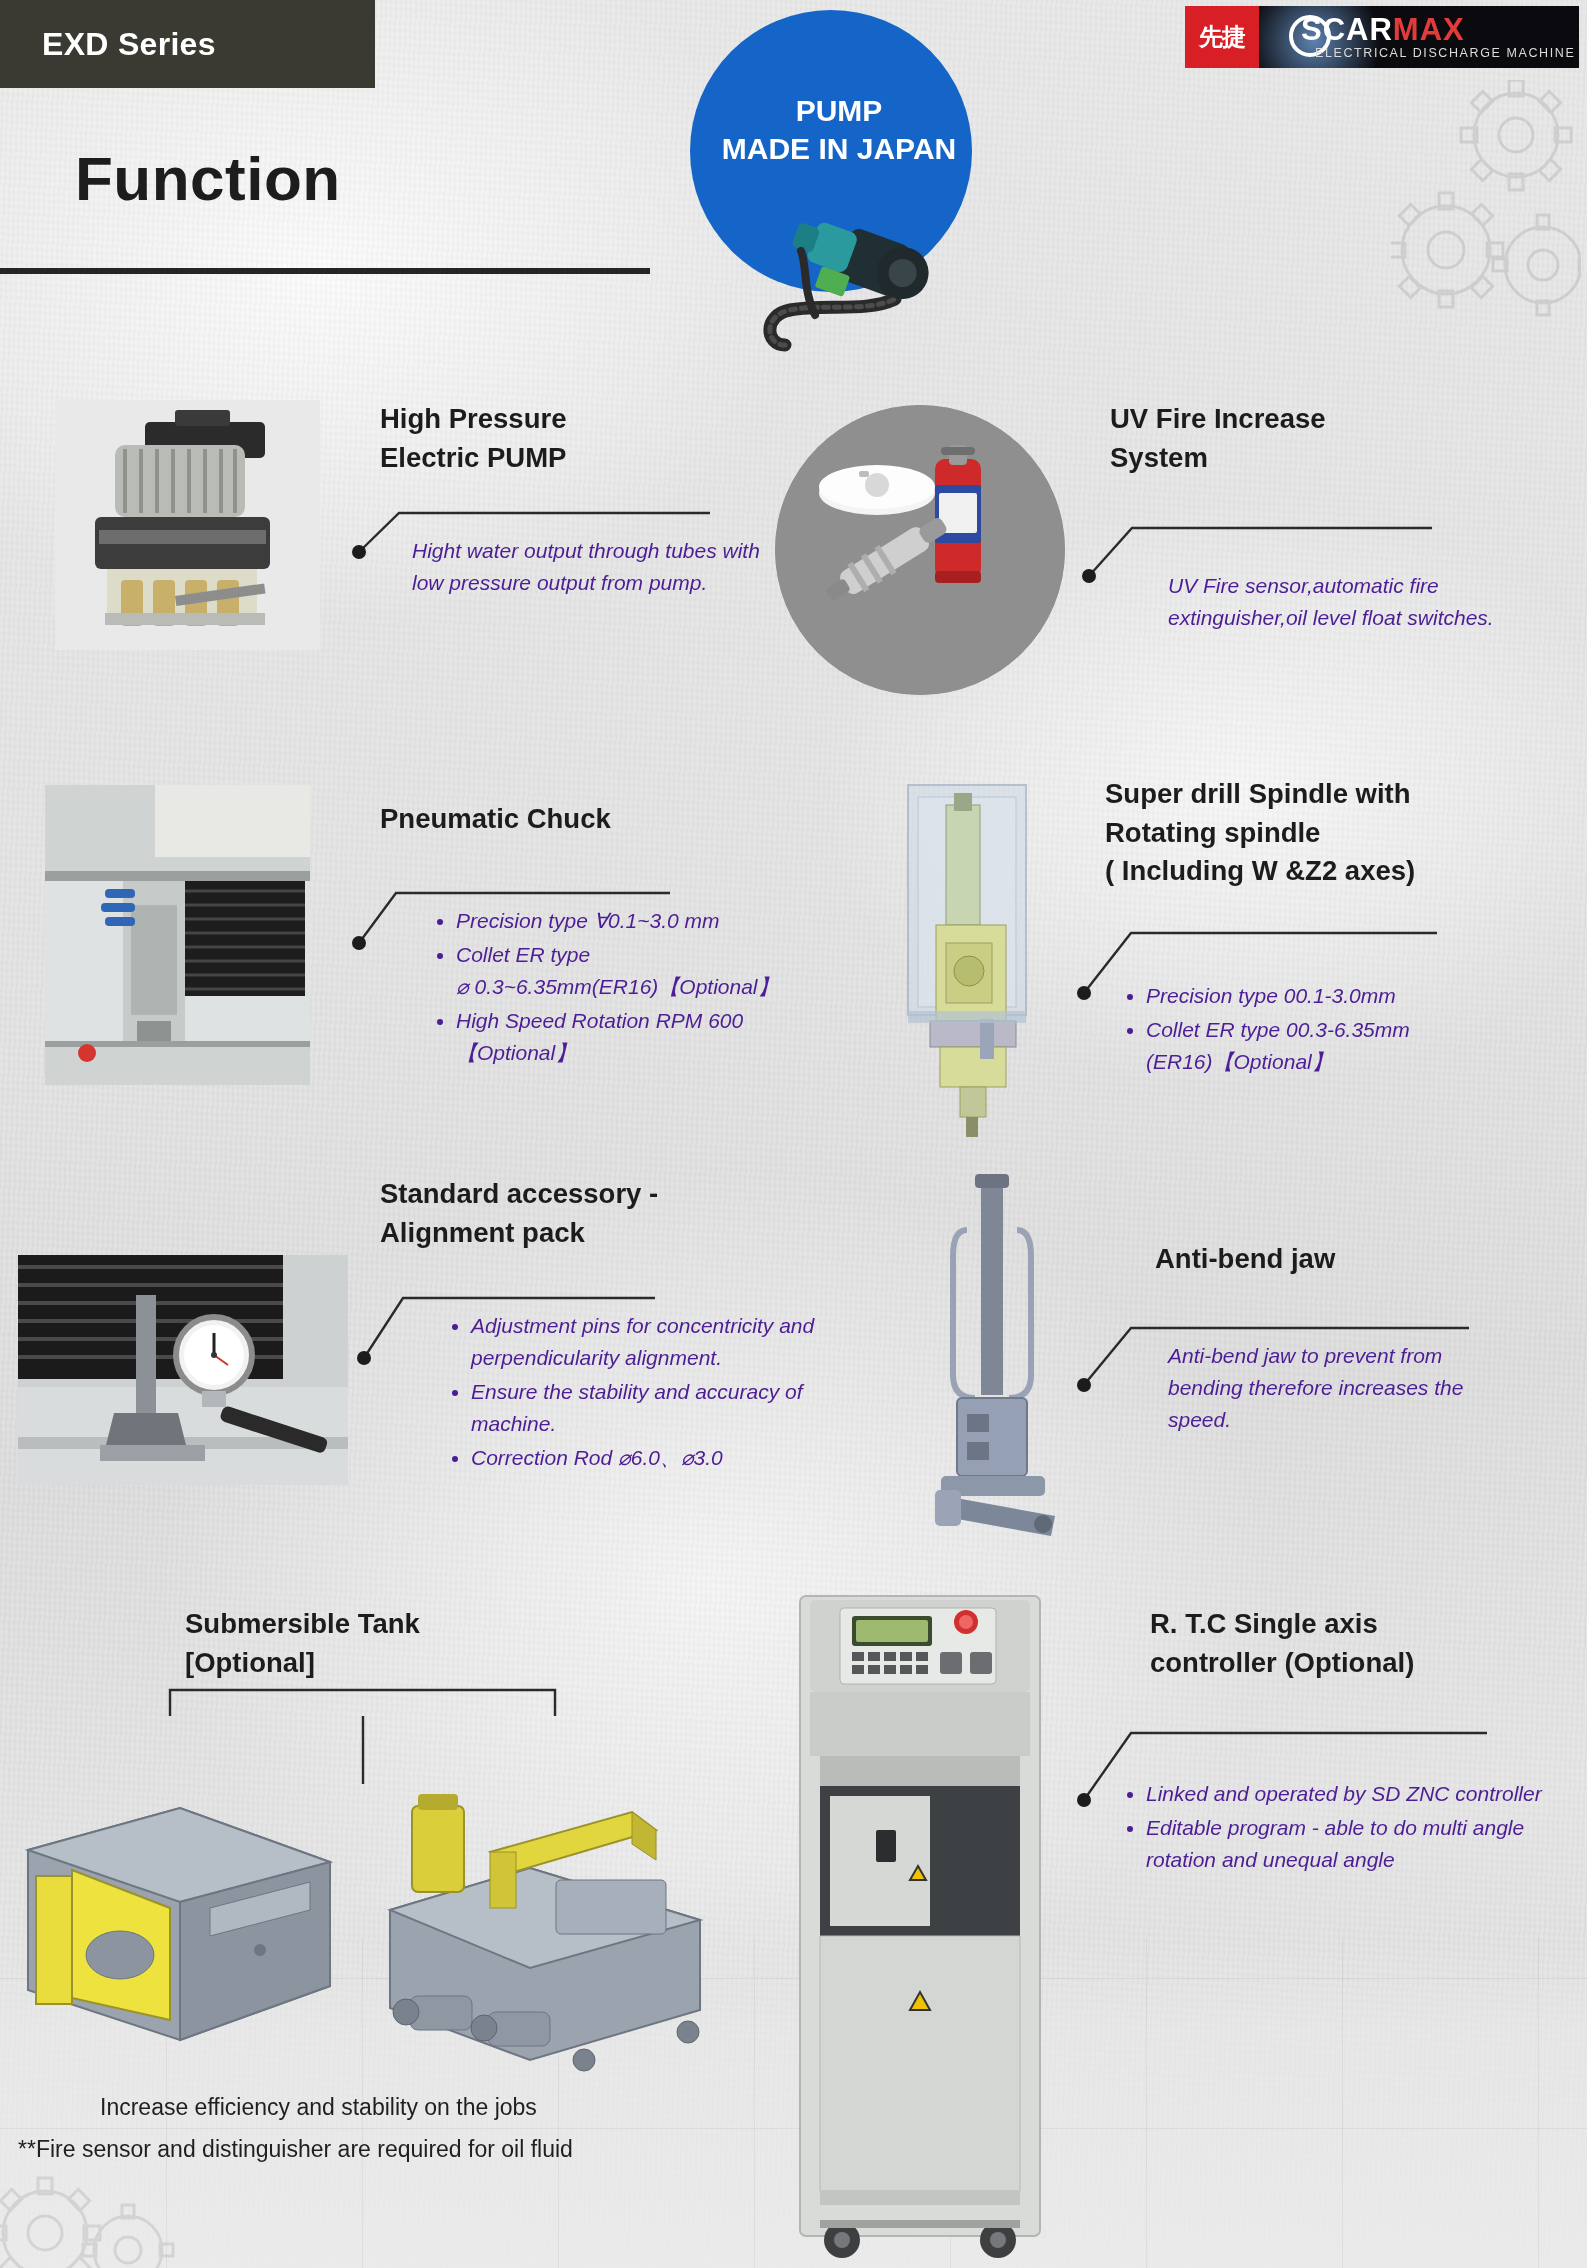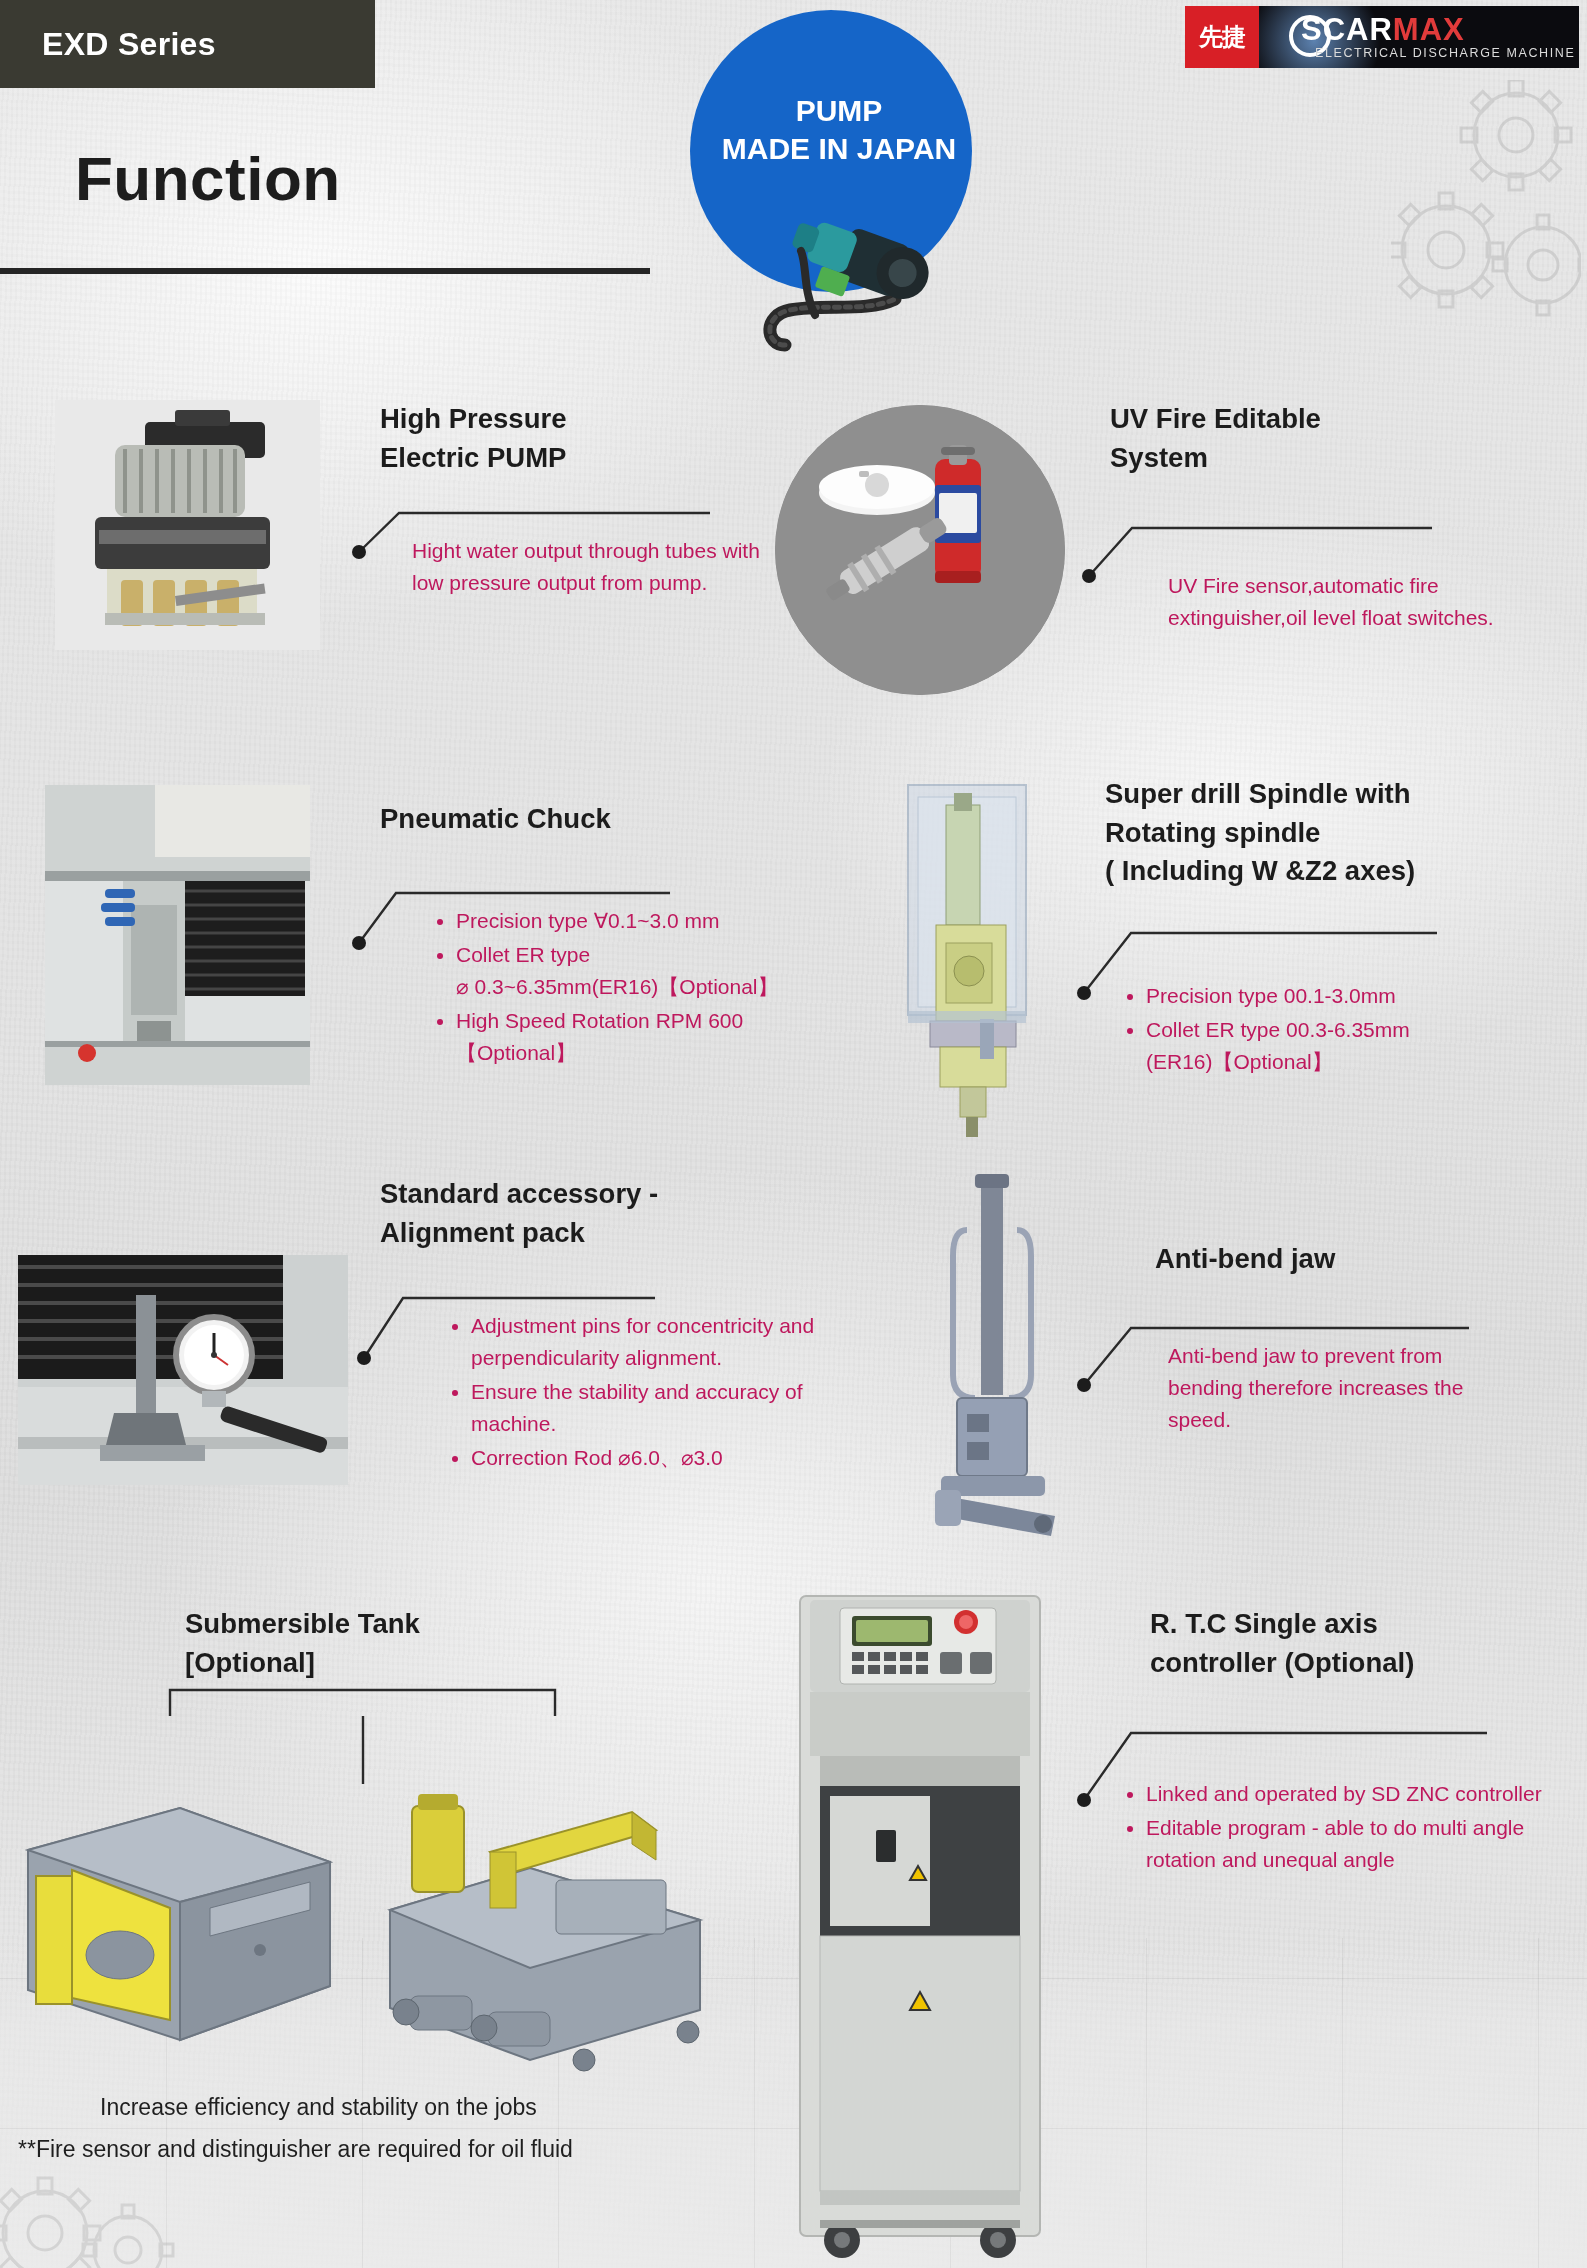--- a/index.html
+++ b/index.html
@@ -106,21 +106,21 @@
   
   .gears-tr { position:absolute; right: 6px; top: 80px; z-index:2; opacity:.5; }
   .gears-bl { position:absolute; left: 0px; bottom: 0px; z-index:2; opacity:.45; }
 
   
   .head {
     position:absolute; font-size: 27.5px; font-weight: bold; color:#1c1c1c; line-height: 1.4;
     text-align:left; z-index:5;
   }
   .body {
-    position:absolute; font-size: 21px; color:#be185d; line-height: 1.52; z-index:5;
+    position:absolute; font-size: 21px; color:#4c1d95; line-height: 1.52; z-index:5;font-style:italic;
   }
   .body ul { margin: 0; padding-left: 26px; }
   .body li { margin-bottom: 2px; }
 
   
   .conn { position:absolute; z-index:4; }
 
   
   .ph { position:absolute; z-index:4; overflow:hidden; }
 
@@ -306,21 +306,21 @@
       <g fill="#aeaeae">
           <rect x="14" y="-3" width="6" height="32"></rect>
           <rect x="30" y="-3" width="6" height="32"></rect>
           <rect x="46" y="-3" width="6" height="32"></rect>
         </g>
     </g>
   </svg>
 </div>
 
 <div class="head" style="left:1110px; top:400px; width:360px;">
-  <div>UV Fire Editable</div>
+  <div>UV Fire Increase</div>
   <div>System</div>
 </div>
 <svg class="conn" style="left:1080px; top:480px;" width="360" height="105">
   <path d="M9 96 L52 48 L352 48" stroke="#2a2a2a" stroke-width="2.4" fill="none"></path>
   <circle cx="9" cy="96" r="7" fill="#1c1c1c"></circle>
 </svg>
 <div class="body" style="left:1168px; top:570px; width:340px;">UV Fire sensor,automatic fire extinguisher,oil level float switches.</div>
 
 <div class="ph" style="left:45px; top:785px; width:265px; height:300px;">
   <svg viewBox="0 0 265 300" width="265" height="300">

